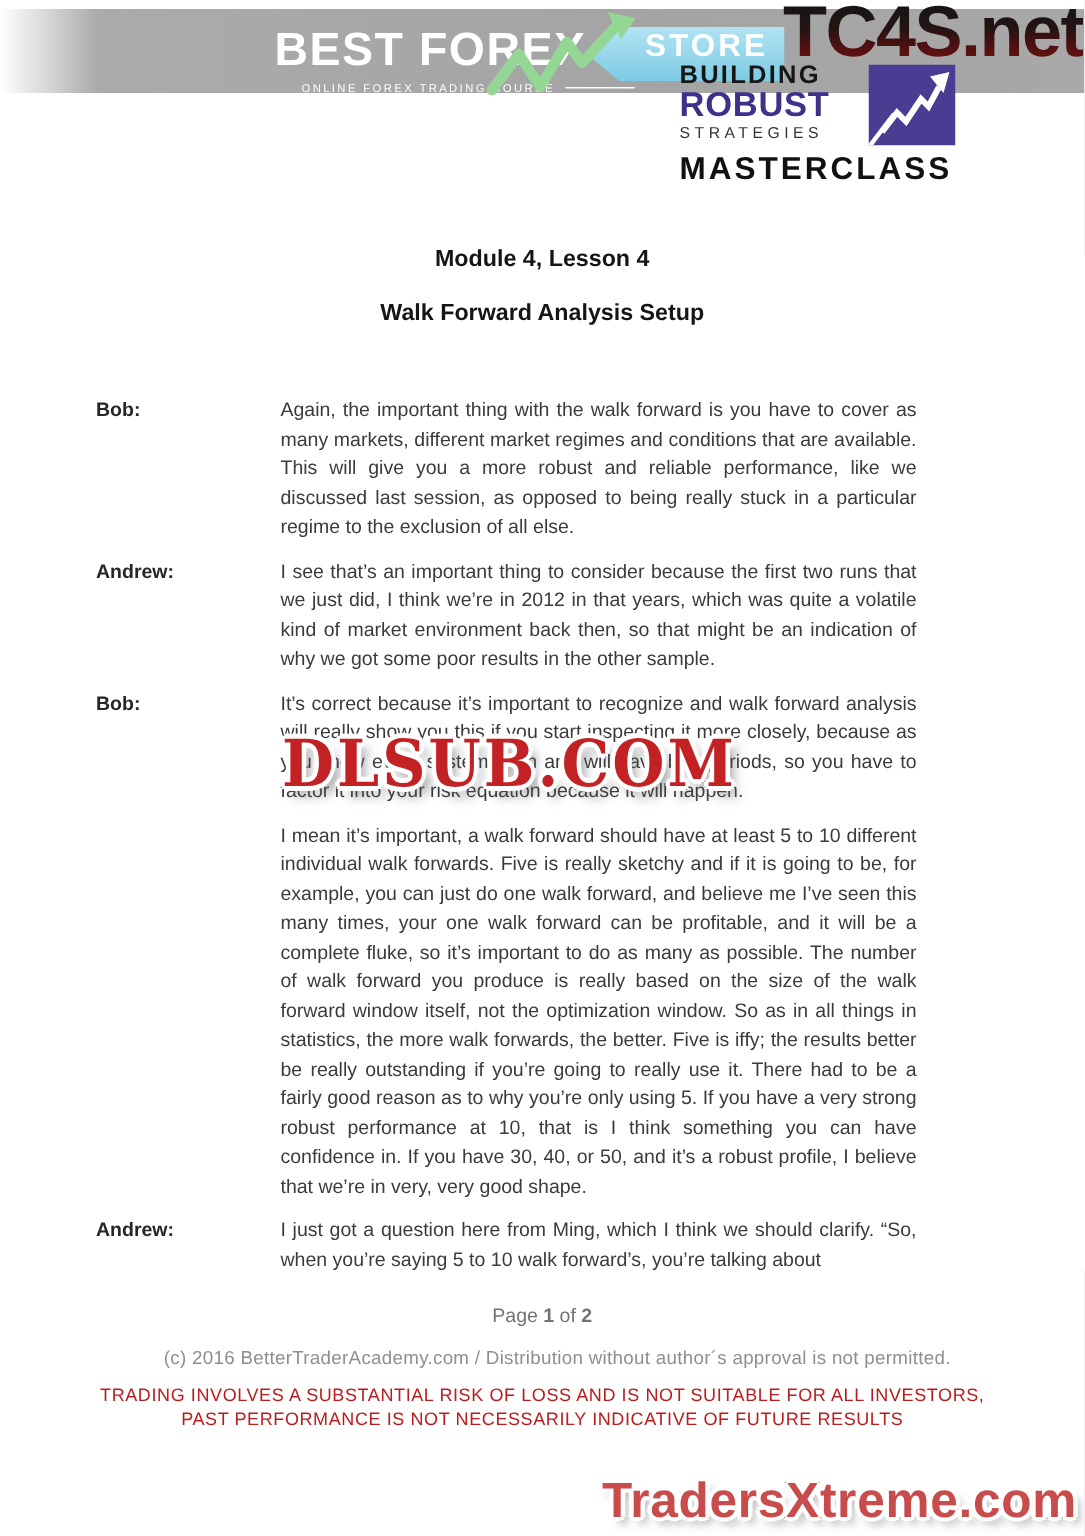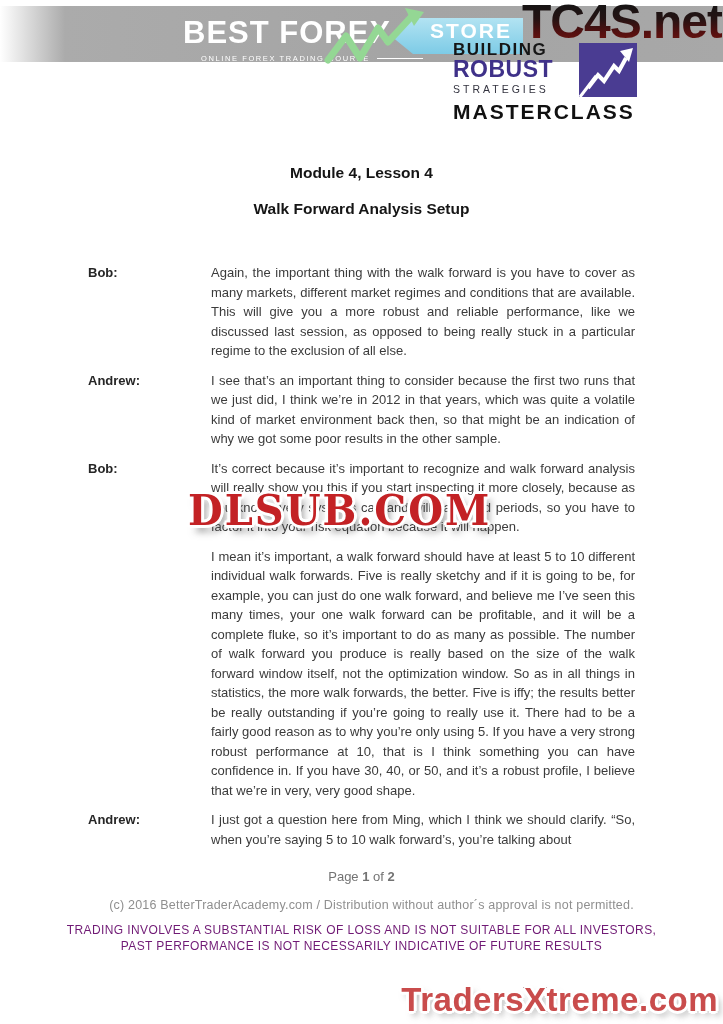--- a/index.html
+++ b/index.html
@@ -39,35 +39,35 @@
   .mclogo-col{width:122px;}
   .mc-building{font-weight:bold;font-size:17px;letter-spacing:1.5px;color:#161616;line-height:17px;}
   .mc-robust{font-weight:bold;font-size:23px;letter-spacing:0.5px;color:#3f3189;line-height:23px;}
   .mc-strategies{font-size:10.5px;letter-spacing:3px;color:#33333f;line-height:14px;margin-top:1px;}
   .mc-masterclass{font-weight:bold;font-size:21px;letter-spacing:2px;color:#111111;line-height:18px;margin-top:2px;white-space:nowrap;}
   .mc-square{margin-left:4px;margin-top:2px;}
   
   .doc-title{ text-align:center;font-weight:bold;font-size:15.5px;color:#151515;}
   .title-1{margin-top:34px;}
   .title-2{margin-top:18px;}
-  .transcript{margin:45px auto 0 88px;width:547px;}
+  .transcript{margin:45px auto 0 64px;width:547px;}
   .t-row{display:flex;margin-bottom:10px;}
   .t-speaker{width:123px;flex:none;font-weight:bold;color:#262626;font-size:13px;line-height:19.5px;}
   .t-text{
     width:424px;flex:none;text-align:justify;color:#3b3b3b;
     font-size:13px;line-height:19.5px;
   }
   
   .page-number{text-align:center;font-size:13px;color:#737373;margin-top:20px;}
   .page-number b{font-weight:bold;}
   .copyright{
     text-align:center;font-size:12.5px;color:#8f8f8f;margin-top:14px;letter-spacing:0.2px;padding-left:20px;
   }
   .disclaimer{
-    text-align:center;font-size:12px;color:#701a75;margin-top:10px;
+    text-align:center;font-size:12px;color:#b91c1c;margin-top:10px;
     letter-spacing:0.4px;line-height:16px;
   }
   
   .dlsub{
     position:absolute;left:188px;top:486px;
     font-family:"DejaVu Serif",serif;font-weight:bold;font-size:40px;
     letter-spacing:2px;color:#c32225;transform:scaleY(1.08);
     text-shadow:
       -3px 0 0 #fff,3px 0 0 #fff,0 -3px 0 #fff,0 3px 0 #fff,
       -2px -2px 0 #fff,2px -2px 0 #fff,-2px 2px 0 #fff,2px 2px 0 #fff,

